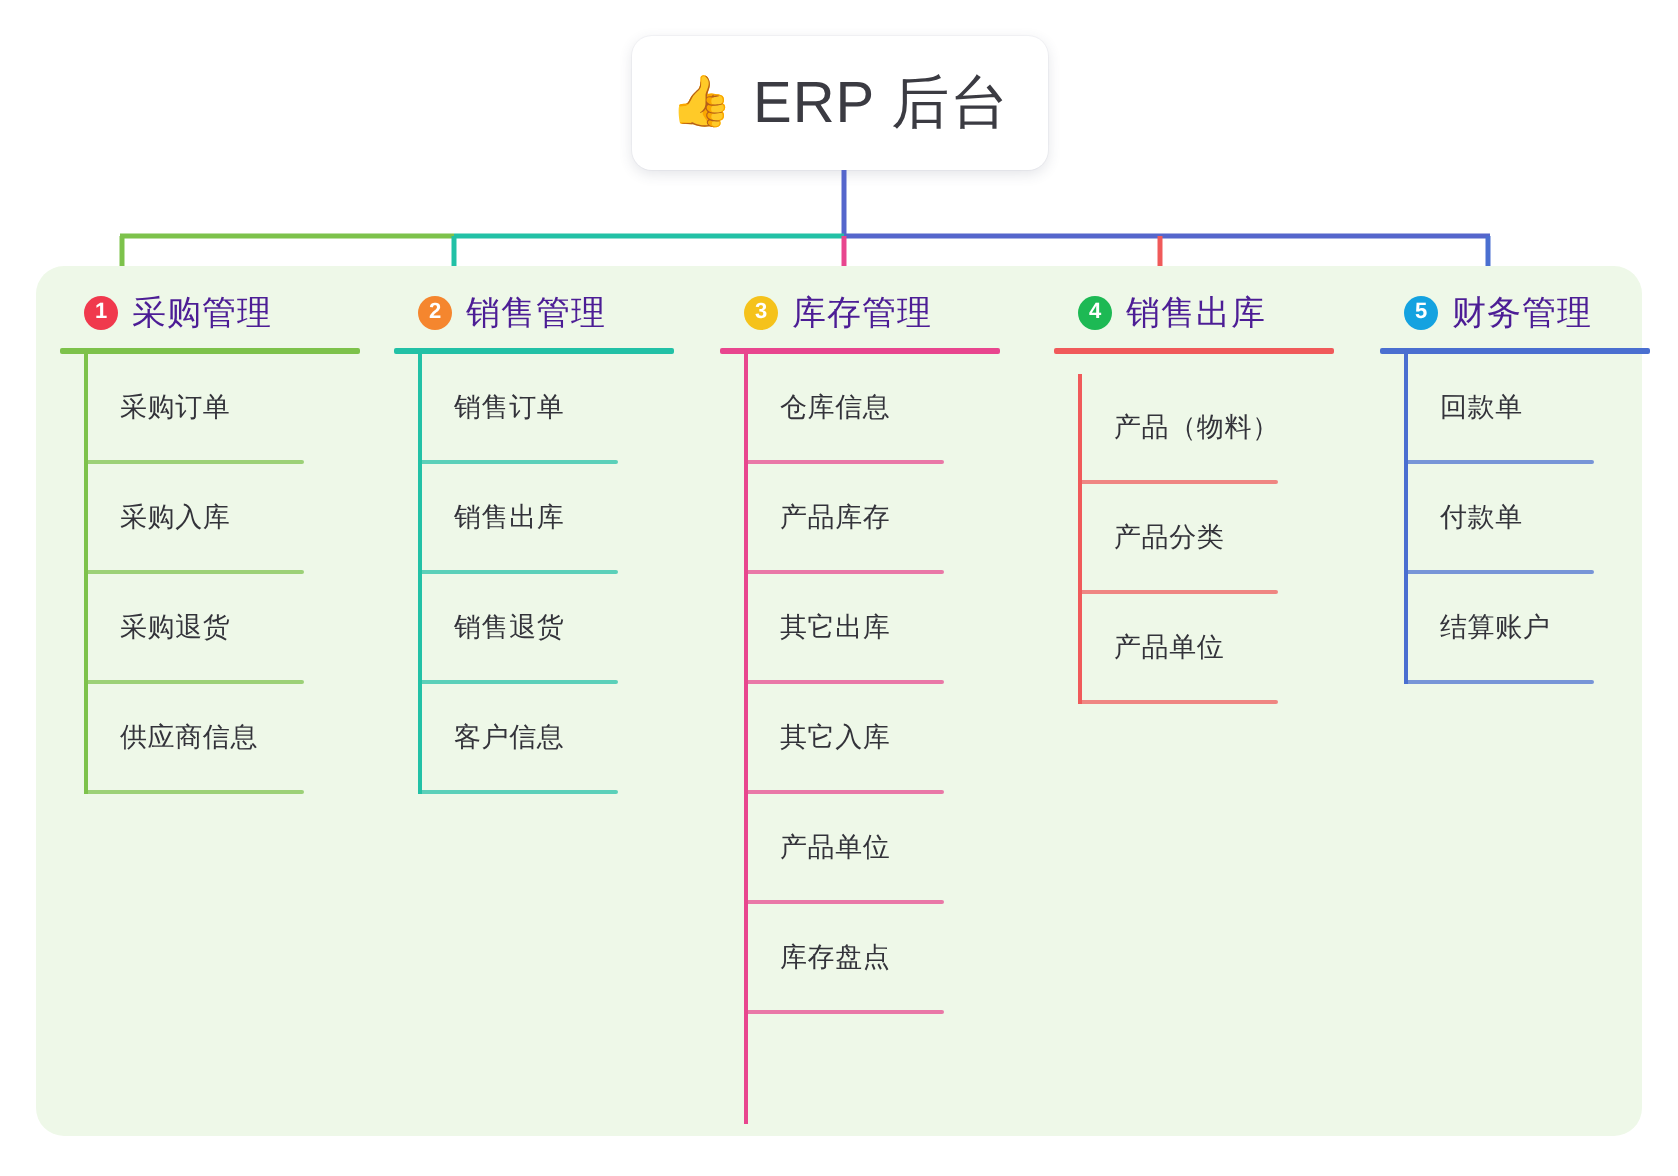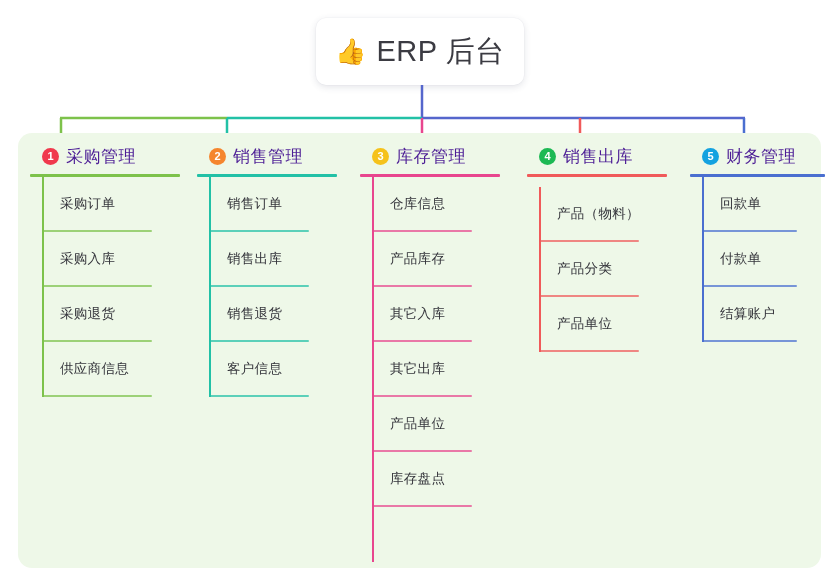--- a/index.html
+++ b/index.html
@@ -215,25 +215,25 @@
         <div class="spine" style="background: rgb(232, 70, 142); height: 385px;"></div>
         <div class="leaf">
           <span class="leaf-label">仓库信息</span>
           <div class="leaf-underline" style="background: rgb(232, 70, 142); opacity: 0.72; width: 100px;"></div>
         </div>
         <div class="leaf">
           <span class="leaf-label">产品库存</span>
           <div class="leaf-underline" style="background: rgb(232, 70, 142); opacity: 0.72; width: 100px;"></div>
         </div>
         <div class="leaf">
+          <span class="leaf-label">其它出库</span>
+          <div class="leaf-underline" style="background: rgb(232, 70, 142); opacity: 0.72; width: 100px;"></div>
+        </div>
+        <div class="leaf">
           <span class="leaf-label">其它入库</span>
-          <div class="leaf-underline" style="background: rgb(232, 70, 142); opacity: 0.72; width: 100px;"></div>
-        </div>
-        <div class="leaf">
-          <span class="leaf-label">其它出库</span>
           <div class="leaf-underline" style="background: rgb(232, 70, 142); opacity: 0.72; width: 100px;"></div>
         </div>
         <div class="leaf">
           <span class="leaf-label">产品单位</span>
           <div class="leaf-underline" style="background: rgb(232, 70, 142); opacity: 0.72; width: 100px;"></div>
         </div>
         <div class="leaf">
           <span class="leaf-label">库存盘点</span>
           <div class="leaf-underline" style="background: rgb(232, 70, 142); opacity: 0.72; width: 100px;"></div>
         </div>

